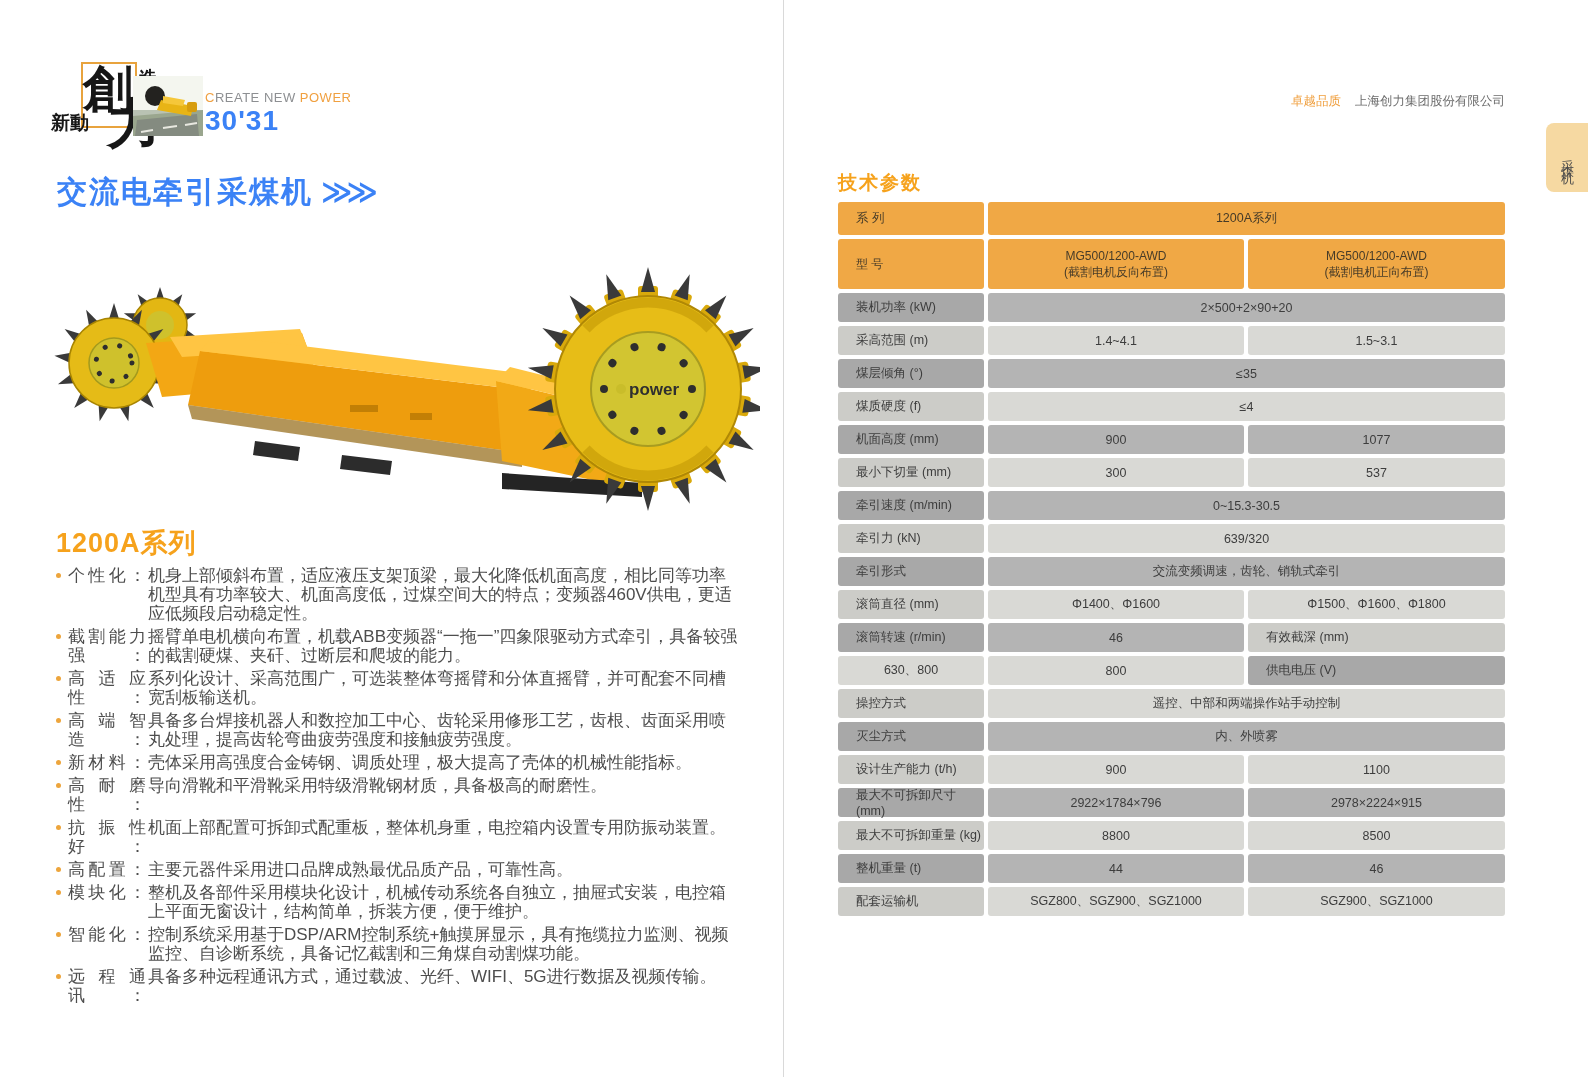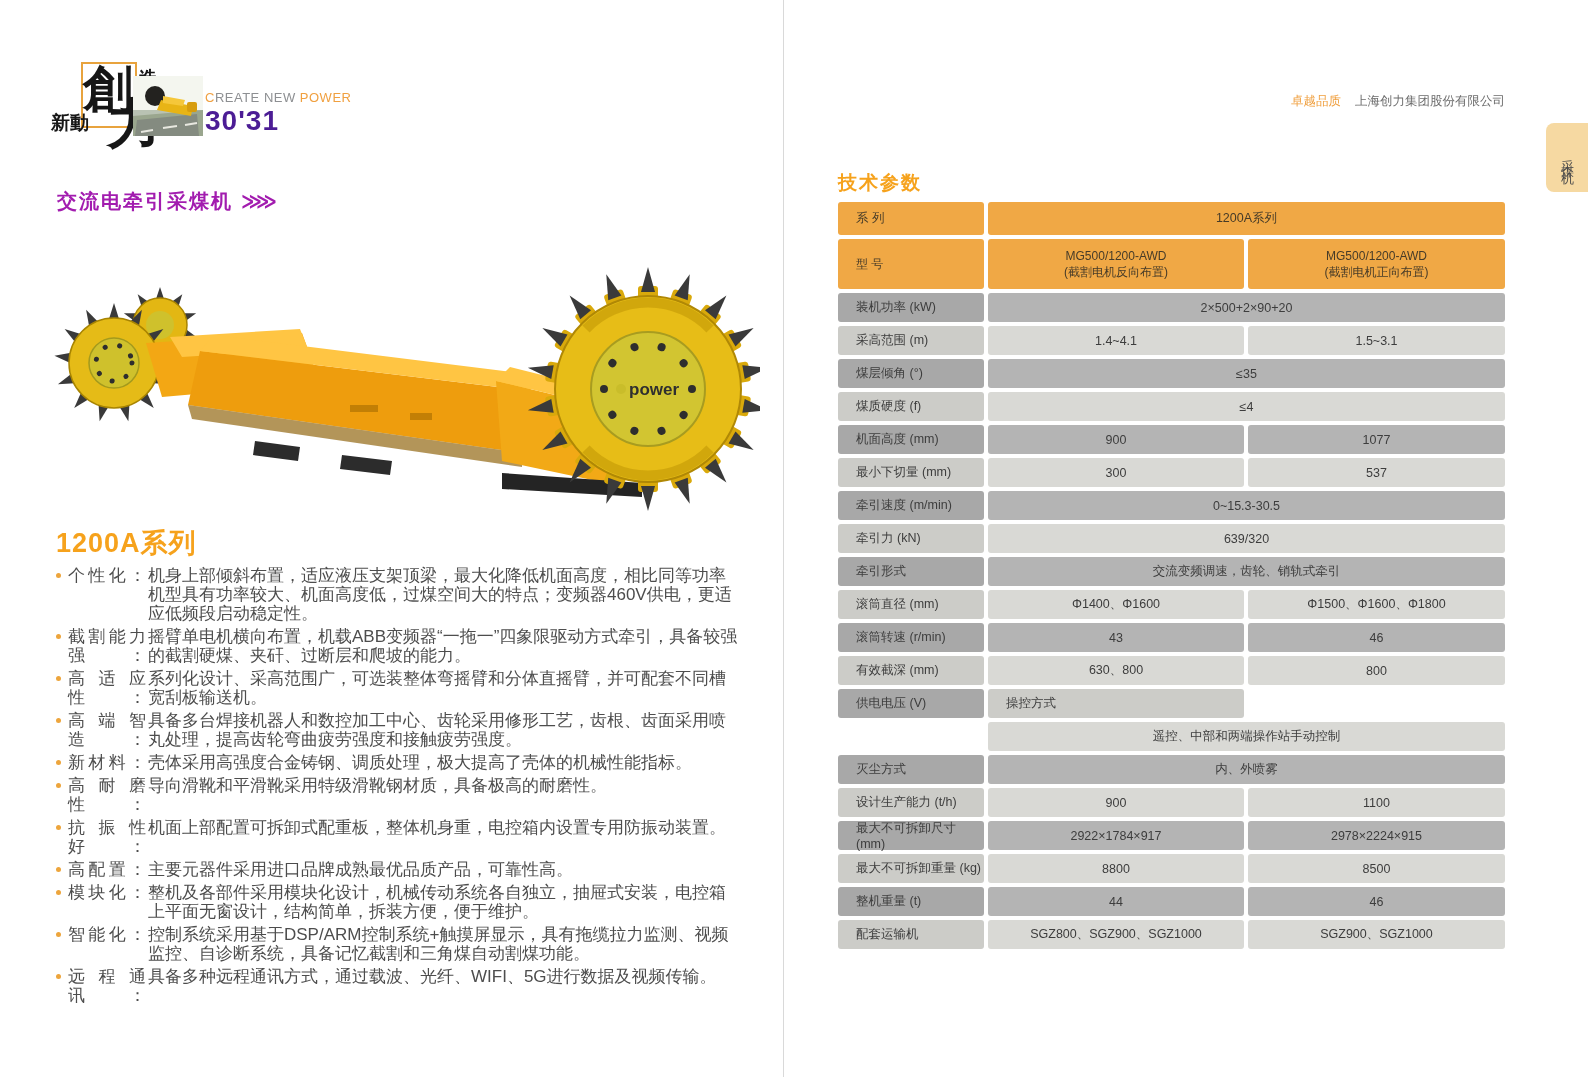--- a/index.html
+++ b/index.html
@@ -11,23 +11,23 @@
   .logo-area{position:absolute;left:55px;top:58px;width:330px;height:100px;}
   .calli{position:absolute;left:0;top:0;width:150px;height:95px;color:#161616;}
   .calli-box{position:absolute;left:26px;top:4px;width:52px;height:62px;border:2px solid #e8a33d;}
   .calli-chuang{position:absolute;left:28px;top:-2px;font-size:50px;font-weight:bold;font-family:"Liberation Serif","DejaVu Serif",serif;}
   .calli-zao{position:absolute;left:84px;top:8px;font-size:18px;font-weight:bold;font-family:"Liberation Serif","DejaVu Serif",serif;}
   .calli-xindong{position:absolute;left:-4px;top:52px;font-size:19px;font-weight:bold;font-family:"Liberation Serif","DejaVu Serif",serif;text-align:right;}
   .calli-li{position:absolute;left:52px;top:30px;font-size:54px;font-weight:bold;font-family:"Liberation Serif","DejaVu Serif",serif;}
   .logo-photo{position:absolute;left:78px;top:18px;width:70px;height:60px;overflow:hidden;}
   .tagline{position:absolute;left:150px;top:32px;font-size:13px;letter-spacing:.5px;white-space:nowrap;}
   .tg-gray{color:#8d8f92;} .tg-orange{color:#f0a040;}
-  .year{position:absolute;left:150px;top:47px;font-size:28px;font-weight:bold;color:#4c1d95;letter-spacing:1px;}
-
-  .page-title{position:absolute;left:57px;top:188px;font-size:20px;font-weight:bold;color:#a21caf;letter-spacing:2px;}
+  .year{position:absolute;left:150px;top:47px;font-size:28px;font-weight:bold;color:#3b82f6;letter-spacing:1px;}
+
+  .page-title{position:absolute;left:57px;top:172px;font-size:30px;font-weight:bold;color:#3b82f6;letter-spacing:2px;}
   .page-title .arrow{font-weight:bold;margin-left:8px;letter-spacing:-6px;}
 
   .machine{position:absolute;left:50px;top:263px;width:710px;height:250px;}
 
   .series-heading{position:absolute;left:56px;top:525px;font-size:27px;font-weight:600;color:#f6a21c;letter-spacing:1px;}
 
   .features{position:absolute;left:56px;top:566px;width:682px;font-size:17px;color:#4d4d4d;}
   .feature{display:flex;align-items:flex-start;margin-bottom:4px;}
   .dot{width:5px;height:5px;border-radius:50%;background:#eda53c;margin:7px 7px 0 0;flex-shrink:0;}
   .flabel{width:78px;flex-shrink:0;text-align:justify;text-align-last:justify;line-height:19px;color:#4d4d4d;}
@@ -375,35 +375,34 @@
         <div class="cell dark-l label r-data">牵引速度 (m/min)</div>
         <div class="cell dark-v span r-data">0~15.3-30.5</div>
         <div class="cell light-l label r-data">牵引力 (kN)</div>
         <div class="cell light-v span r-data">639/320</div>
         <div class="cell dark-l label r-data">牵引形式</div>
         <div class="cell dark-v span r-data">交流变频调速，齿轮、销轨式牵引</div>
         <div class="cell light-l label r-data">滚筒直径 (mm)</div>
         <div class="cell light-v r-data">Φ1400、Φ1600</div>
         <div class="cell light-v r-data">Φ1500、Φ1600、Φ1800</div>
         <div class="cell dark-l label r-data">滚筒转速 (r/min)</div>
-        <div class="cell dark-v r-data">43</div>
         <div class="cell dark-v r-data">46</div>
         <div class="cell light-l label r-data">有效截深 (mm)</div>
         <div class="cell light-v r-data">630、800</div>
         <div class="cell light-v r-data">800</div>
         <div class="cell dark-l label r-data">供电电压 (V)</div>
         <div class="cell light-l label r-data">操控方式</div>
         <div class="cell light-v span r-data">遥控、中部和两端操作站手动控制</div>
         <div class="cell dark-l label r-data">灭尘方式</div>
         <div class="cell dark-v span r-data">内、外喷雾</div>
         <div class="cell light-l label r-data">设计生产能力 (t/h)</div>
         <div class="cell light-v r-data">900</div>
         <div class="cell light-v r-data">1100</div>
         <div class="cell dark-l label r-data">最大不可拆卸尺寸 (mm)</div>
-        <div class="cell dark-v r-data">2922×1784×917</div>
+        <div class="cell dark-v r-data">2922×1784×796</div>
         <div class="cell dark-v r-data">2978×2224×915</div>
         <div class="cell light-l label r-data">最大不可拆卸重量 (kg)</div>
         <div class="cell light-v r-data">8800</div>
         <div class="cell light-v r-data">8500</div>
         <div class="cell dark-l label r-data">整机重量 (t)</div>
         <div class="cell dark-v r-data">44</div>
         <div class="cell dark-v r-data">46</div>
         <div class="cell light-l label r-data">配套运输机</div>
         <div class="cell light-v r-data">SGZ800、SGZ900、SGZ1000</div>
         <div class="cell light-v r-data">SGZ900、SGZ1000</div>

